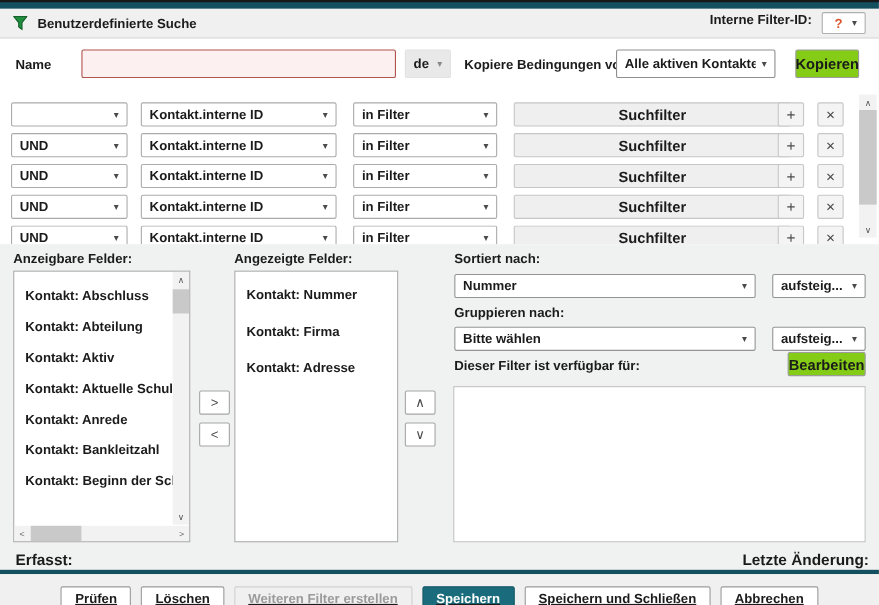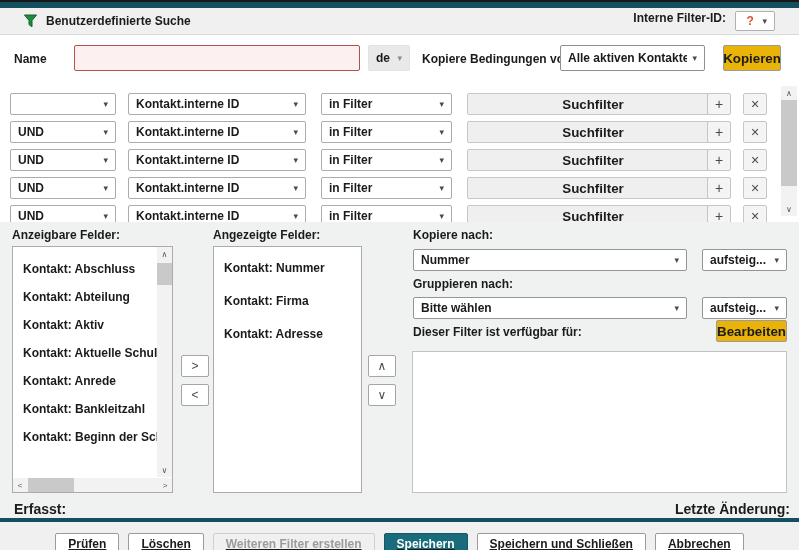--- a/index.html
+++ b/index.html
@@ -3,28 +3,28 @@
 <meta charset="utf-8">
 <style>
   html,body{margin:0;padding:0;background:#d6d6d6;}
   .window{
     position:relative;width:799px;height:550px;background:#ffffff;overflow:hidden;
     font-family:"Liberation Sans","DejaVu Sans",sans-serif;font-size:12px;color:#1b1b1b;
     box-sizing:border-box;
   }
   *{box-sizing:border-box;}
   .topbar{position:absolute;left:0;top:0;right:0;height:8px;background:#134f5f;border-top:2px solid #16181a;}
-  .header{position:absolute;left:0;top:8px;right:0;height:27px;background:#f0f0f0;border-bottom:1px solid #d9d9d9;display:flex;align-items:center;padding:0 24px;}
+  .header{position:absolute;left:0;top:8px;right:0;height:27px;background:#f0f0f0;border-bottom:1px solid #d9d9d9;display:flex;align-items:center;padding:0 12px;}
   .header .title{font-weight:700;margin-left:9px;}
   .header-right{margin-left:auto;display:flex;gap:9px;}
   .lbl{font-weight:700;white-space:nowrap;}
   .dd{display:flex;align-items:center;background:#fff;border:1px solid #ababab;border-radius:2px;padding:0 7px;}
   .dd .dd-val{font-weight:700;white-space:nowrap;overflow:hidden;flex:1;}
   .dd .caret{font-size:9px;color:#4a4a4a;margin-left:5px;flex:0 0 auto;}
-  .btn{display:flex;align-items:center;justify-content:center;background:#eab308;border:1px solid #9b9b9b;border-radius:2px;font-weight:700;color:#1b1b1b;white-space:nowrap;}
+  .btn{display:flex;align-items:center;justify-content:center;background:#84cc16;border:1px solid #9b9b9b;border-radius:2px;font-weight:700;color:#1b1b1b;white-space:nowrap;}
   .btn-flat{background:#efefef;border-color:#c6c6c6;}
   .btn-sq{background:#f4f4f4;border-color:#c6c6c6;color:#4a4a4a;font-weight:400;font-size:14px;}
   .abs{position:absolute;}
   .name-input{position:absolute;left:74px;top:45px;width:286px;height:26px;border:1px solid #b0524d;background:#fcf0f0;border-radius:2px;padding:0 6px;font:inherit;}
   .dd-de{position:absolute;left:368px;top:45px;width:42px;height:26px;background:#e9e9e9;border:1px solid #e2e2e2;}
   .cond-row{position:absolute;left:0;width:100%;height:22px;}
   .cond-row .dd,.cond-row .btn{position:absolute;top:0;height:22px;}
   .dd-logic{left:10px;width:106px;}
   .dd-field{left:128px;width:178px;}
   .dd-op{left:321px;width:131px;}
@@ -181,21 +181,21 @@
     <div class="sb-fill">
       <div class="sb-thumb" style="left:0;right:0;top:0;height:86px;"></div>
     </div>
     <div class="sb-btn">∨</div>
   </div>
 
   <div class="lower"></div>
 
   <span class="abs lbl" style="left:12px;top:228px;">Anzeigbare Felder:</span>
   <span class="abs lbl" style="left:213px;top:228px;">Angezeigte Felder:</span>
-  <span class="abs lbl" style="left:413px;top:228px;">Kopiere nach:</span>
+  <span class="abs lbl" style="left:413px;top:228px;">Sortiert nach:</span>
 
   <div class="list l1" style="left:12px;top:246px;width:161px;height:247px;padding-top:8px;">
     <div class="list-item">Kontakt: Abschluss</div>
     <div class="list-item">Kontakt: Abteilung</div>
     <div class="list-item">Kontakt: Aktiv</div>
     <div class="list-item">Kontakt: Aktuelle Schule</div>
     <div class="list-item">Kontakt: Anrede</div>
     <div class="list-item">Kontakt: Bankleitzahl</div>
     <div class="list-item">Kontakt: Beginn der Schu</div>
     <div class="sb sb-v" style="right:0;top:0;width:15px;height:230px;">

